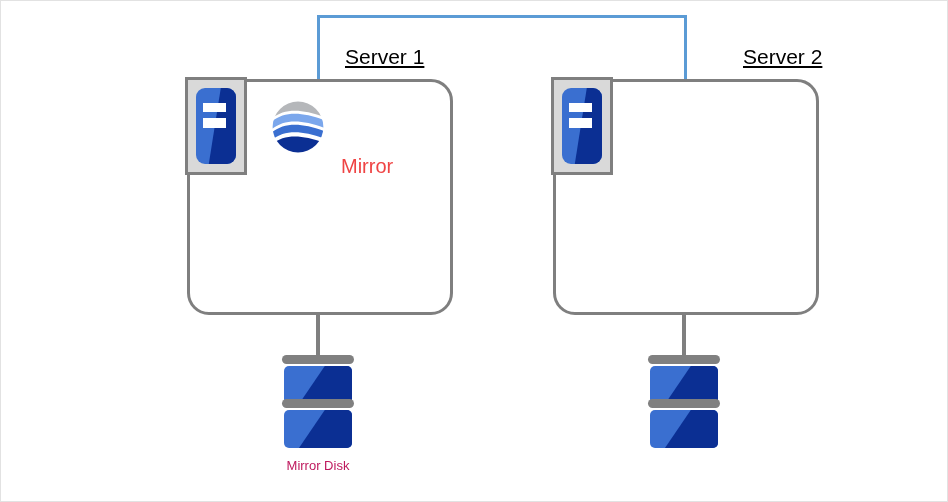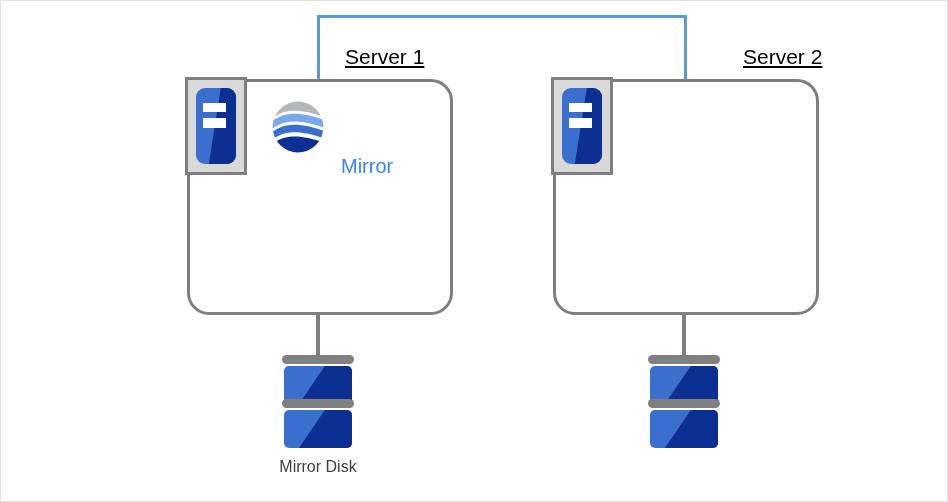--- a/index.html
+++ b/index.html
@@ -91,21 +91,21 @@
   .globe {
     position: absolute;
     width: 54px;
     height: 54px;
   }
 
   
   .res-label {
     position: absolute;
     font-size: 20px;
-    color: #3b82f6;
+    color: #ef4444;
     line-height: 26px;
     white-space: pre;
   }
 
   
   .gray-v {
     position: absolute;
     background: #7f7f7f;
     width: 4px;
   }
@@ -139,22 +139,22 @@
   .disk .slab.s2 { top: 55px; }
   .disk .slab::after {
     content: "";
     position: absolute;
     inset: 0;
     background: #0b2f93;
     clip-path: polygon(60% 0%, 100% 0%, 100% 100%, 22% 100%);
   }
   .disk-label {
     position: absolute;
-    font-size: 16px;
-    color: #404040;
+    font-size: 13px;
+    color: #be185d;
     white-space: nowrap;
     text-align: center;
     line-height: 1;
   }
 </style>
 </head>
 <body>
 
 <div id="canvas">
 

